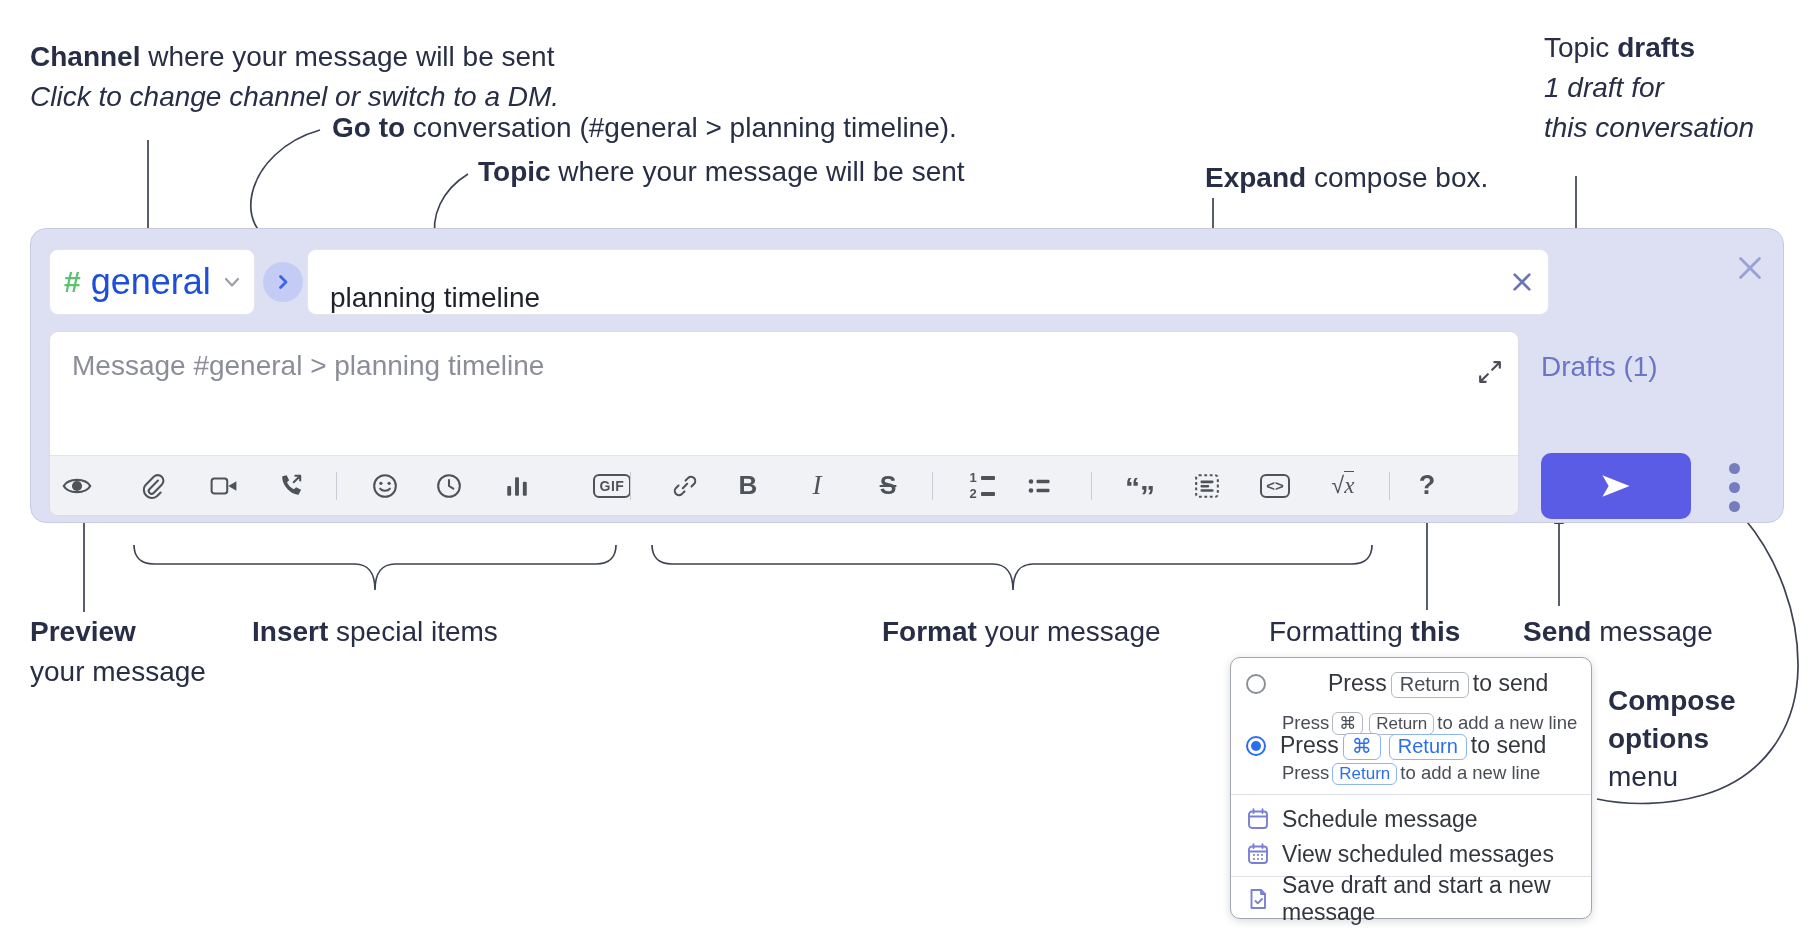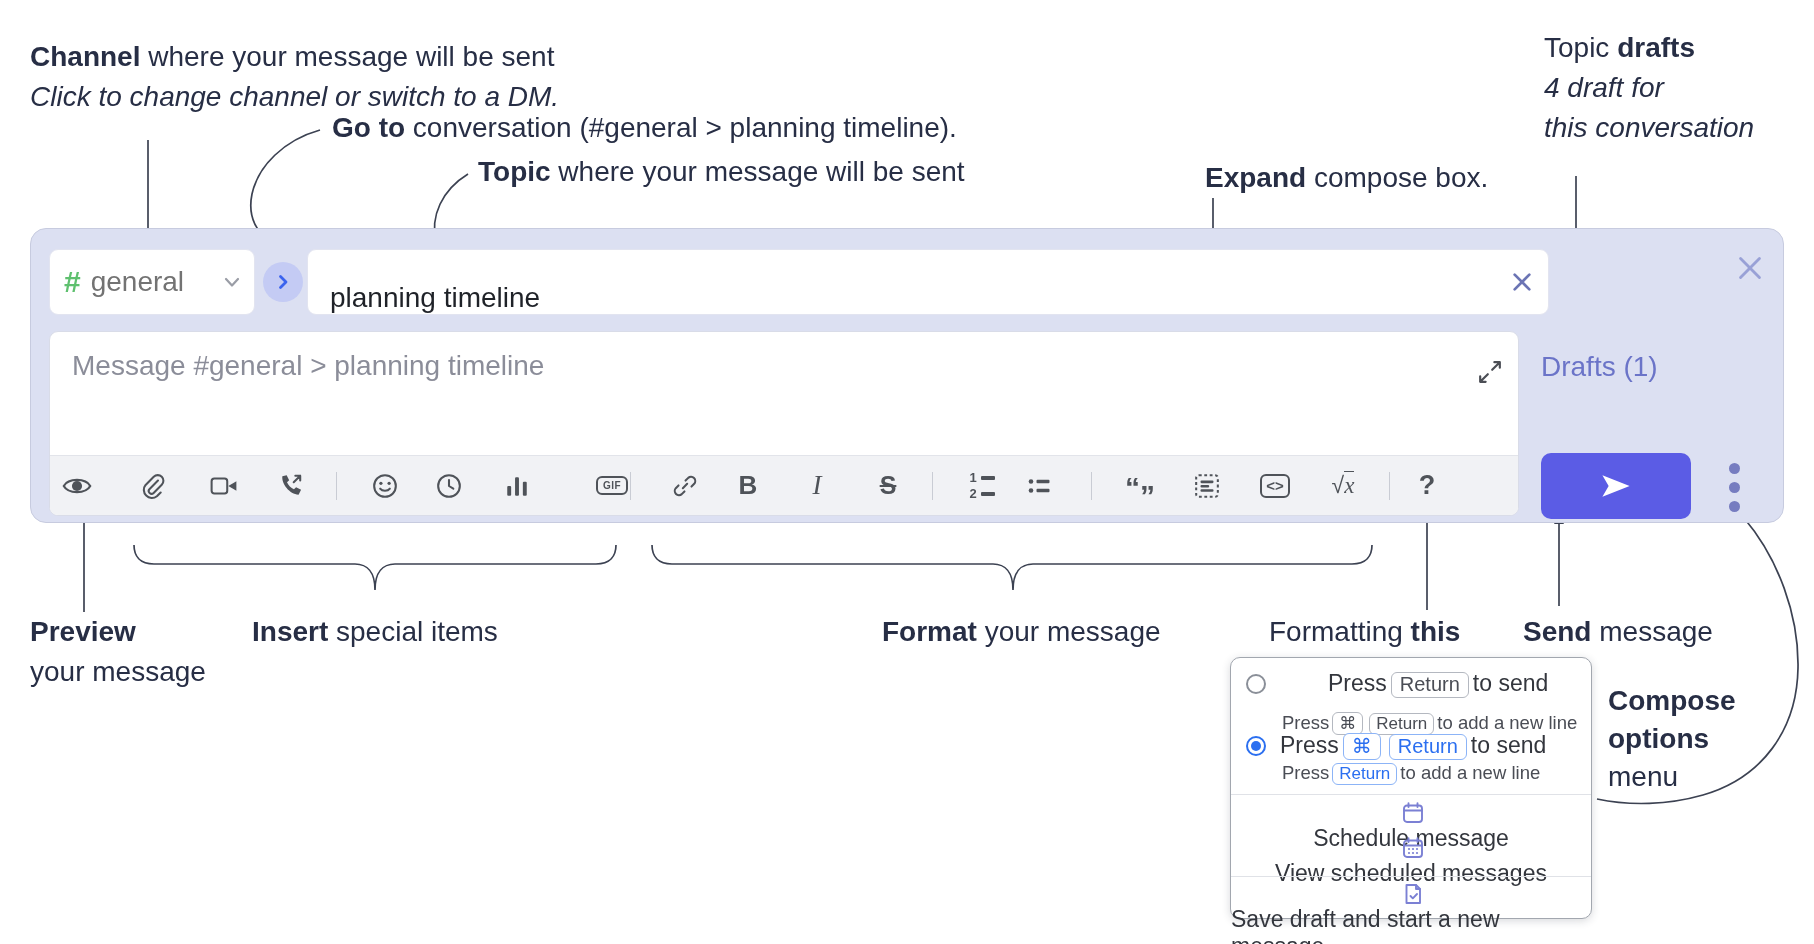--- a/index.html
+++ b/index.html
@@ -16,21 +16,21 @@
   svg.overlay path.ln { fill:none; stroke:#3c4252; stroke-width:1.7px; }
   svg.overlay polygon.ah { fill:#3c4252; }
 
   
   .compose { position:absolute; left:30px; top:228px; width:1754px; height:295px;
              background:#dce0f2; border:1px solid #c7cbdf; border-radius:16px; }
   .chan-btn { position:absolute; left:18px; top:20px; width:206px; height:66px;
               background:#fff; border:1px solid #e2e4f0; border-radius:9px;
               display:flex; align-items:center; padding:0 14px; cursor:pointer; }
   .hash { color:#5fc06f; font-weight:700; font-size:30px; margin-right:10px; }
-  .chan-name { font-size:28px; color:#737373; flex:1; }
+  .chan-name { font-size:36px; color:#1d4ed8; flex:1; }
   .go-btn { position:absolute; left:232px; top:33px; width:40px; height:40px;
             border-radius:50%; background:#c4cbf4; display:flex;
             align-items:center; justify-content:center; cursor:pointer; }
   .topic-wrap { position:absolute; left:276px; top:20px; width:1242px; height:66px;
                 background:#fff; border:1px solid #e2e4f0; border-radius:9px;
                 display:flex; align-items:flex-end; }
   .topic-wrap input { border:none; outline:none; flex:1; font-family:"Liberation Sans",sans-serif;
                       font-size:28px; color:#1f2228; padding:0 22px; background:transparent; }
   .icon-btn { display:flex; align-items:center; justify-content:center; cursor:pointer; }
   .close-outer { position:absolute; right:16px; top:22px; width:34px; height:34px; }
@@ -49,21 +49,21 @@
           border-radius:0 0 8px 8px; }
   .ti { position:absolute; top:50%; transform:translateY(-50%); width:44px; height:40px;
         display:flex; align-items:center; justify-content:center; cursor:pointer;
         color:#4f5359; }
   .tsep { position:absolute; top:16px; width:1px; height:28px; background:#c9ccd4; }
   .tico { stroke:#4f5359; stroke-width:1.9; fill:none; stroke-linecap:round; stroke-linejoin:round; }
   .tfill { fill:#4f5359; stroke:none; }
   .t-b { font-size:26px; font-weight:700; }
   .t-i { font-family:"Liberation Serif",serif; font-style:italic; font-size:27px; }
   .t-s { font-size:25px; font-weight:600; text-decoration:line-through; }
-  .t-gif { border:2.4px solid #4f5359; border-radius:6px; font-size:10px; font-weight:700;
+  .t-gif { border:2.4px solid #4f5359; border-radius:6px; font-size:14px; font-weight:700;
            padding:2px 5px; letter-spacing:.5px;margin-left:40px; }
   .t-code { border:2.4px solid #4f5359; border-radius:6px; font-size:15px; font-weight:700;
             padding:1px 4px 2px; }
   .t-math { font-size:23px; }
   .t-math .mx { font-family:"Liberation Serif",serif; font-style:italic;
                 border-top:1.8px solid #4f5359; padding-top:1px; }
   .t-help { font-size:27px; font-weight:600; }
   .t-quote { position:relative; width:34px; height:30px; font-weight:700; }
   .t-quote span { position:absolute; font-size:30px; line-height:30px; }
   .t-quote .q1 { left:0; top:2px; } .t-quote .q2 { left:15px; top:10px; }
@@ -90,21 +90,21 @@
   .radio { width:20px; height:20px; border-radius:50%; border:2px solid #8a8f98;
            margin:0 14px 0 15px; flex:none; cursor:pointer; background:#fff; }
   .radio.sel { border-color:#2b6ff0; display:flex; align-items:center; justify-content:center; }
   .radio.sel::after { content:""; width:10px; height:10px; border-radius:50%; background:#2b6ff0; }
   .key { display:inline-block; border:1.5px solid #b4b8c0; border-radius:6px;
          padding:0px 8px 1px; font-size:20px; color:#4a4d55; background:#fff; margin:0 4px; }
   .sub { font-size:18.5px; color:#4a4d55; padding-left:51px; }
   .sub .key { font-size:17px; padding:0 6px; margin:0 3px; }
   .key.blue { border-color:#8cb4f7; color:#2b6ff0; }
   .mdiv { position:absolute; left:0; width:100%; height:1px; background:#e0e2e7; }
-  .mitem { cursor:pointer;flex-direction:column; }
+  .mitem { cursor:pointer; }
   .mitem .mico { width:24px; height:24px; margin:0 12px 0 15px; flex:none; }
   .mico path, .mico rect, .mico line, .mico circle { stroke:#7b80d4; stroke-width:1.9;
          fill:none; stroke-linecap:round; stroke-linejoin:round; }
   .mico .dot { fill:#7b80d4; stroke:none; }
 </style>
 </head>
 <body>
 
 <svg class="overlay">
 
@@ -150,21 +150,21 @@
   <b>Go to</b><span> conversation (#general &gt; planning timeline).</span>
 </div>
 <div class="ann" style="left:478px; top:152px;">
   <b>Topic</b><span> where your message will be sent</span>
 </div>
 <div class="ann" style="left:1205px; top:158px;">
   <b>Expand</b><span> compose box.</span>
 </div>
 <div class="ann" style="left:1544px; top:28px;">
   <div><span>Topic </span><b>drafts</b></div>
-  <div class="it">4 draft for</div>
+  <div class="it">1 draft for</div>
   <div class="it">this conversation</div>
 </div>
 
 <div class="compose">
 
   <div class="chan-btn">
     <span class="hash">#</span>
     <span class="chan-name">general</span>
     <svg width="16" height="11" viewBox="0 0 16 11">
       <path d="M2 2 L8 8.5 L14 2" fill="none" stroke="#9a9da6" stroke-width="2.2" stroke-linecap="round" stroke-linejoin="round"></path>

